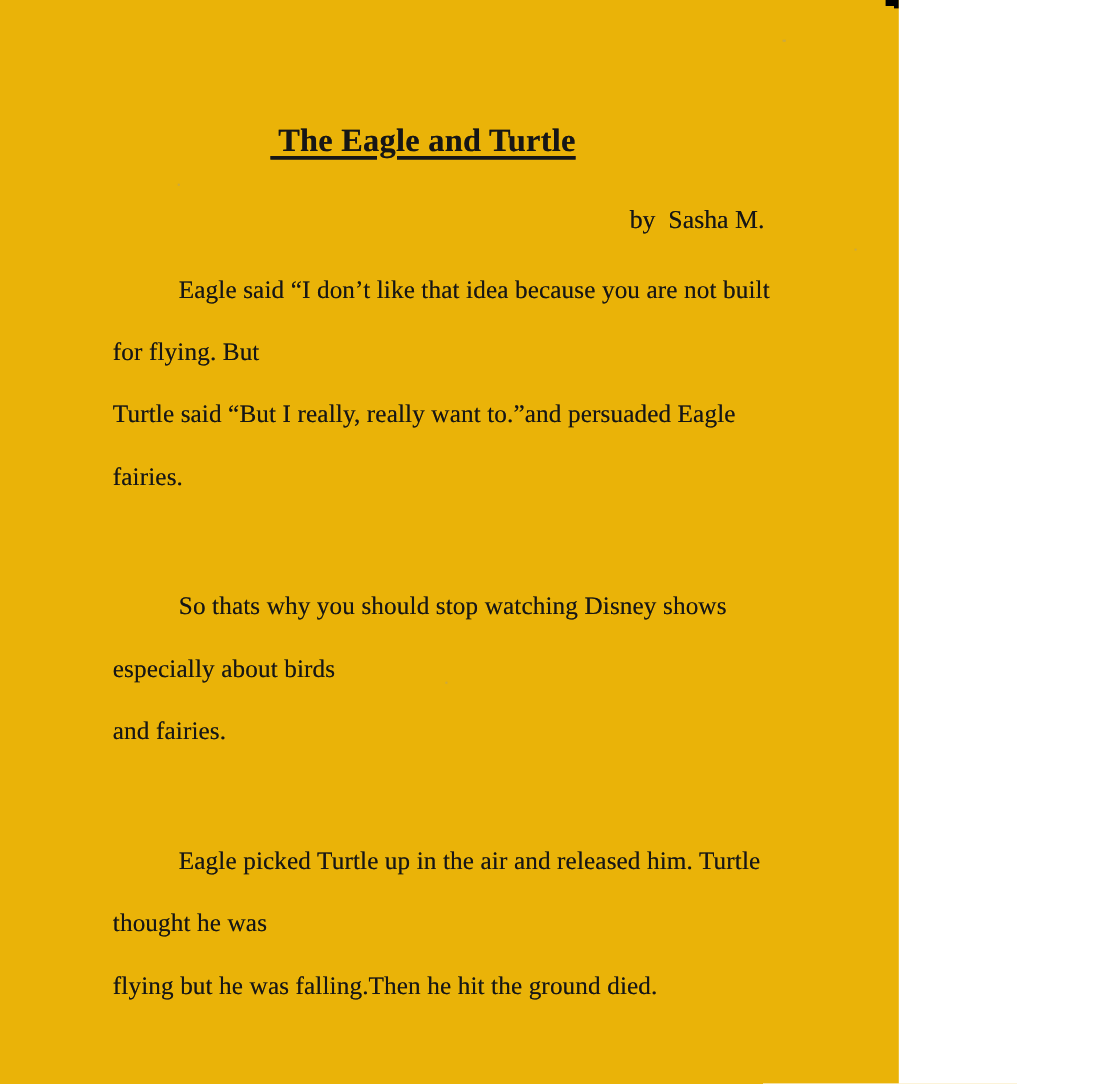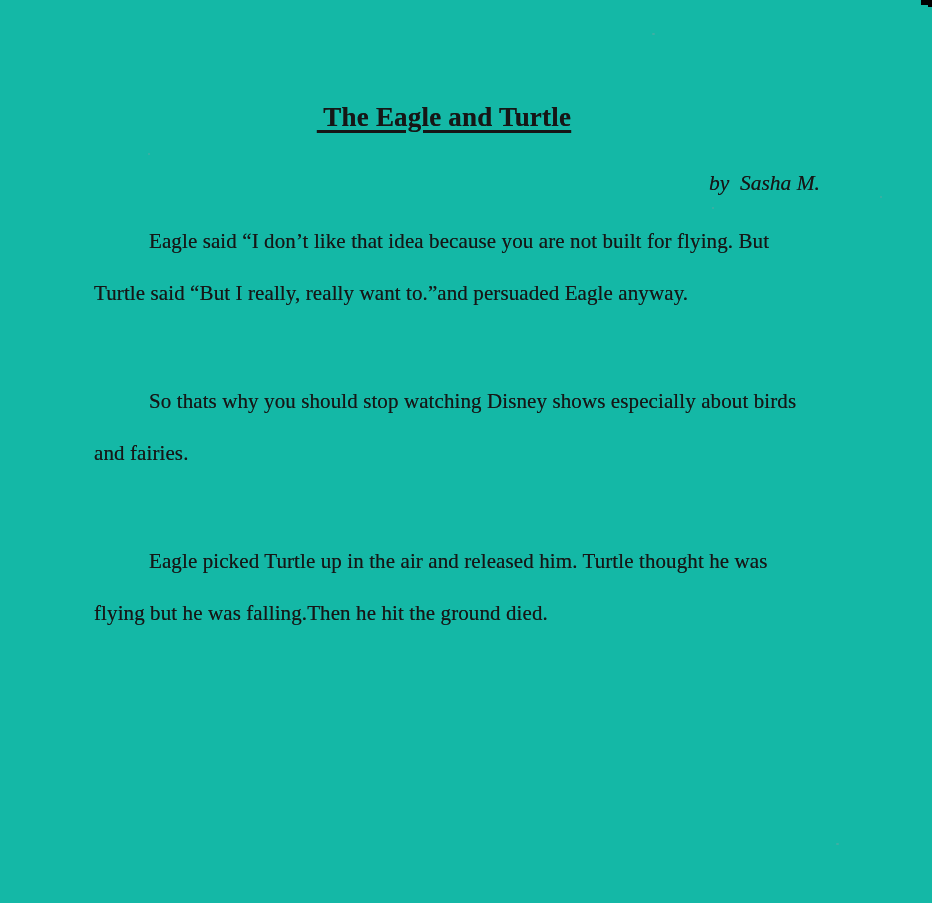--- a/index.html
+++ b/index.html
@@ -1,20 +1,20 @@
 <!DOCTYPE html>
 <html><head>
 <meta charset="utf-8">
 <style>
   html, body { margin: 0; padding: 0; background: #ffffff; }
   .page {
     position: relative;
-    width: 932px;
+    width: 749px;
     height: 903px;
-    background: #14b8a6;
+    background: #eab308;
     overflow: hidden;
     font-family: "Liberation Serif", "DejaVu Serif", serif;
     color: #161616;
     text-shadow: 0 0 0.5px rgba(25,25,25,0.65); 
   }
   .title {
     position: absolute;
     top: 102px;
     left: 0;
     right: 44px; 
@@ -27,21 +27,20 @@
   .title .title-text {
     white-space: pre; 
     text-decoration: underline;
     text-decoration-thickness: 3px;
     text-underline-offset: 4px;
   }
   .byline {
     position: absolute;
     top: 171px;
     right: 112px;
-    font-style: italic;
     font-size: 21.5px;
   }
   .byline .byline-text { white-space: pre; }
   .story {
     position: absolute;
     top: 215px;
     left: 94px;
     right: 84px;
     font-size: 21px;
     line-height: 52px;
@@ -97,20 +96,20 @@
   <div class="speck s4"></div>
   <div class="speck s5"></div>
   <div class="speck s6"></div>
 
   <h1 class="title"><span class="title-text"> The Eagle and Turtle</span></h1>
 
   <div class="byline"><span class="byline-text">by  Sasha M.</span></div>
 
   <div class="story">
     <p class="para">Eagle said “I don’t like that idea because you are not built for flying. But
-Turtle said “But I really, really want to.”and persuaded Eagle anyway.</p>
+Turtle said “But I really, really want to.”and persuaded Eagle fairies.</p>
     <p class="para">So thats why you should stop watching Disney shows especially about birds
 and fairies.</p>
     <p class="para">Eagle picked Turtle up in the air and released him. Turtle thought he was
 flying but he was falling.Then he hit the ground died.</p>
   </div>
 
 </div>
 
 </body></html>

